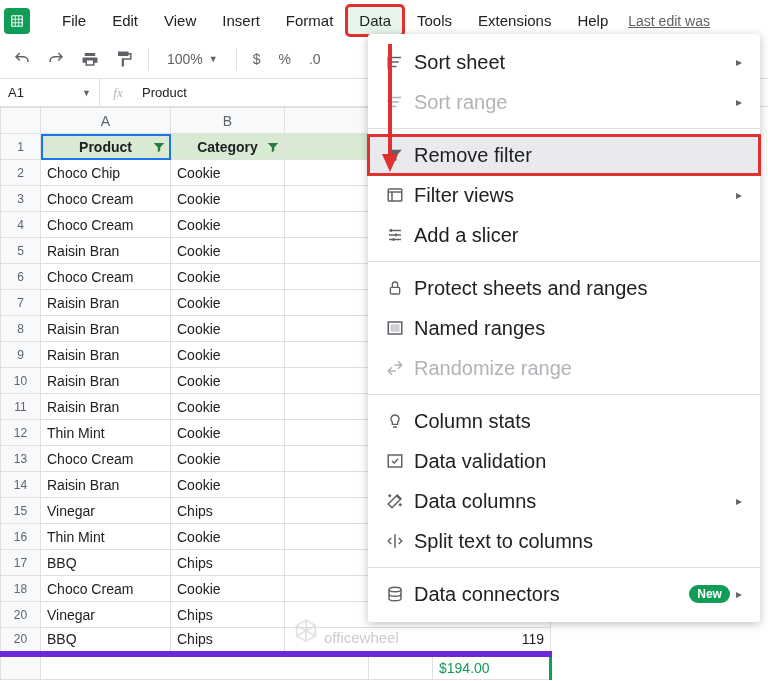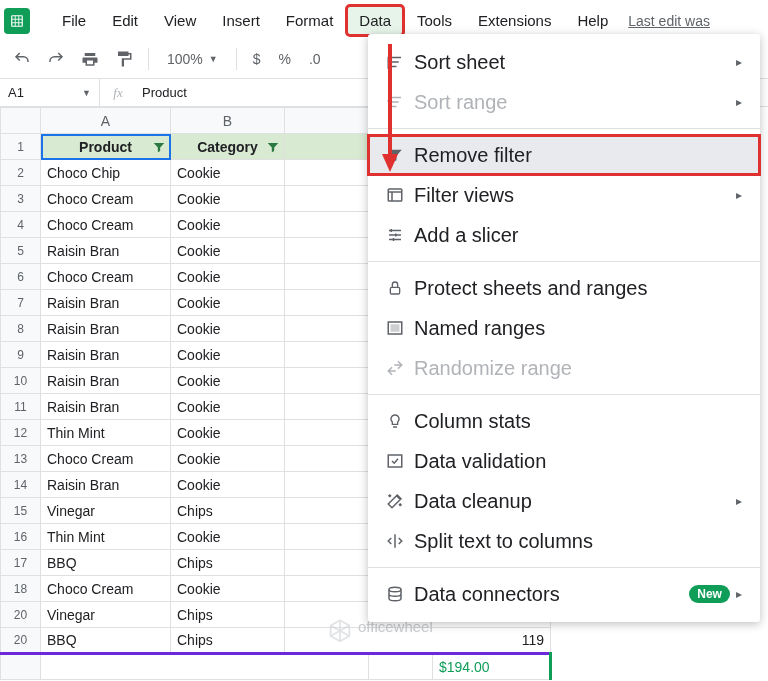--- a/index.html
+++ b/index.html
@@ -141,21 +141,21 @@
   }
   .hdr-cell.sel{
     outline:2px solid var(--blue);
     outline-offset:-2px;
   }
   .filter-ic{
     position:absolute;right:4px;top:50%;transform:translateY(-50%);
     width:14px;height:14px;color:#2a7a3f;
   }
   
-  .footer-row td{border-top:3px solid #6d28d9;}
+  .footer-row td{border-top:6px solid #6d28d9;}
   .footer-total{
     text-align:right;
     color:var(--accent);
     font-weight:500;
     border-right:3px solid var(--accent) !important;
   }
   
   .dropdown{
     position:absolute;
     top:34px;
@@ -200,24 +200,24 @@
   .arrow-anno{
     position:absolute;
     left:380px;top:44px;
     width:20px;height:128px;
     pointer-events:none;
     z-index:11;
   }
   
   .wm{
     position:absolute;
-    left:326px;top:618px;
+    left:292px;top:618px;
     color:#c9ccd0;
     font-size:15px;
-    display:flex;align-items:flex-start;gap:4px;
+    display:flex;align-items:flex-end;gap:4px;
     pointer-events:none;
     z-index:5;
   }
   .wm svg{opacity:.55;}
 </style>
 </head>
 <body>
 
 <div class="menubar">
   <div class="logo">
@@ -532,21 +532,21 @@
         </svg>
       </span>
     <span class="dd-label">Data validation</span>
   </div>
   <div class="dd-item dd-sub">
     <span class="dd-ic">
         <svg width="18" height="18" viewBox="0 0 24 24" fill="none" stroke="currentColor" stroke-width="2">
           <path d="M15 4l5 5L8 21l-5-5zM14 5l5 5M5 3v4M3 5h4M19 15v4M17 17h4"></path>
         </svg>
       </span>
-    <span class="dd-label">Data cleanup</span>
+    <span class="dd-label">Data columns</span>
   </div>
   <div class="dd-item">
     <span class="dd-ic">
         <svg width="18" height="18" viewBox="0 0 24 24" fill="none" stroke="currentColor" stroke-width="2">
           <path d="M12 3v18M7 8l-4 4 4 4M17 8l4 4-4 4"></path>
         </svg>
       </span>
     <span class="dd-label">Split text to columns</span>
   </div>
   <div class="dd-sep"></div>

